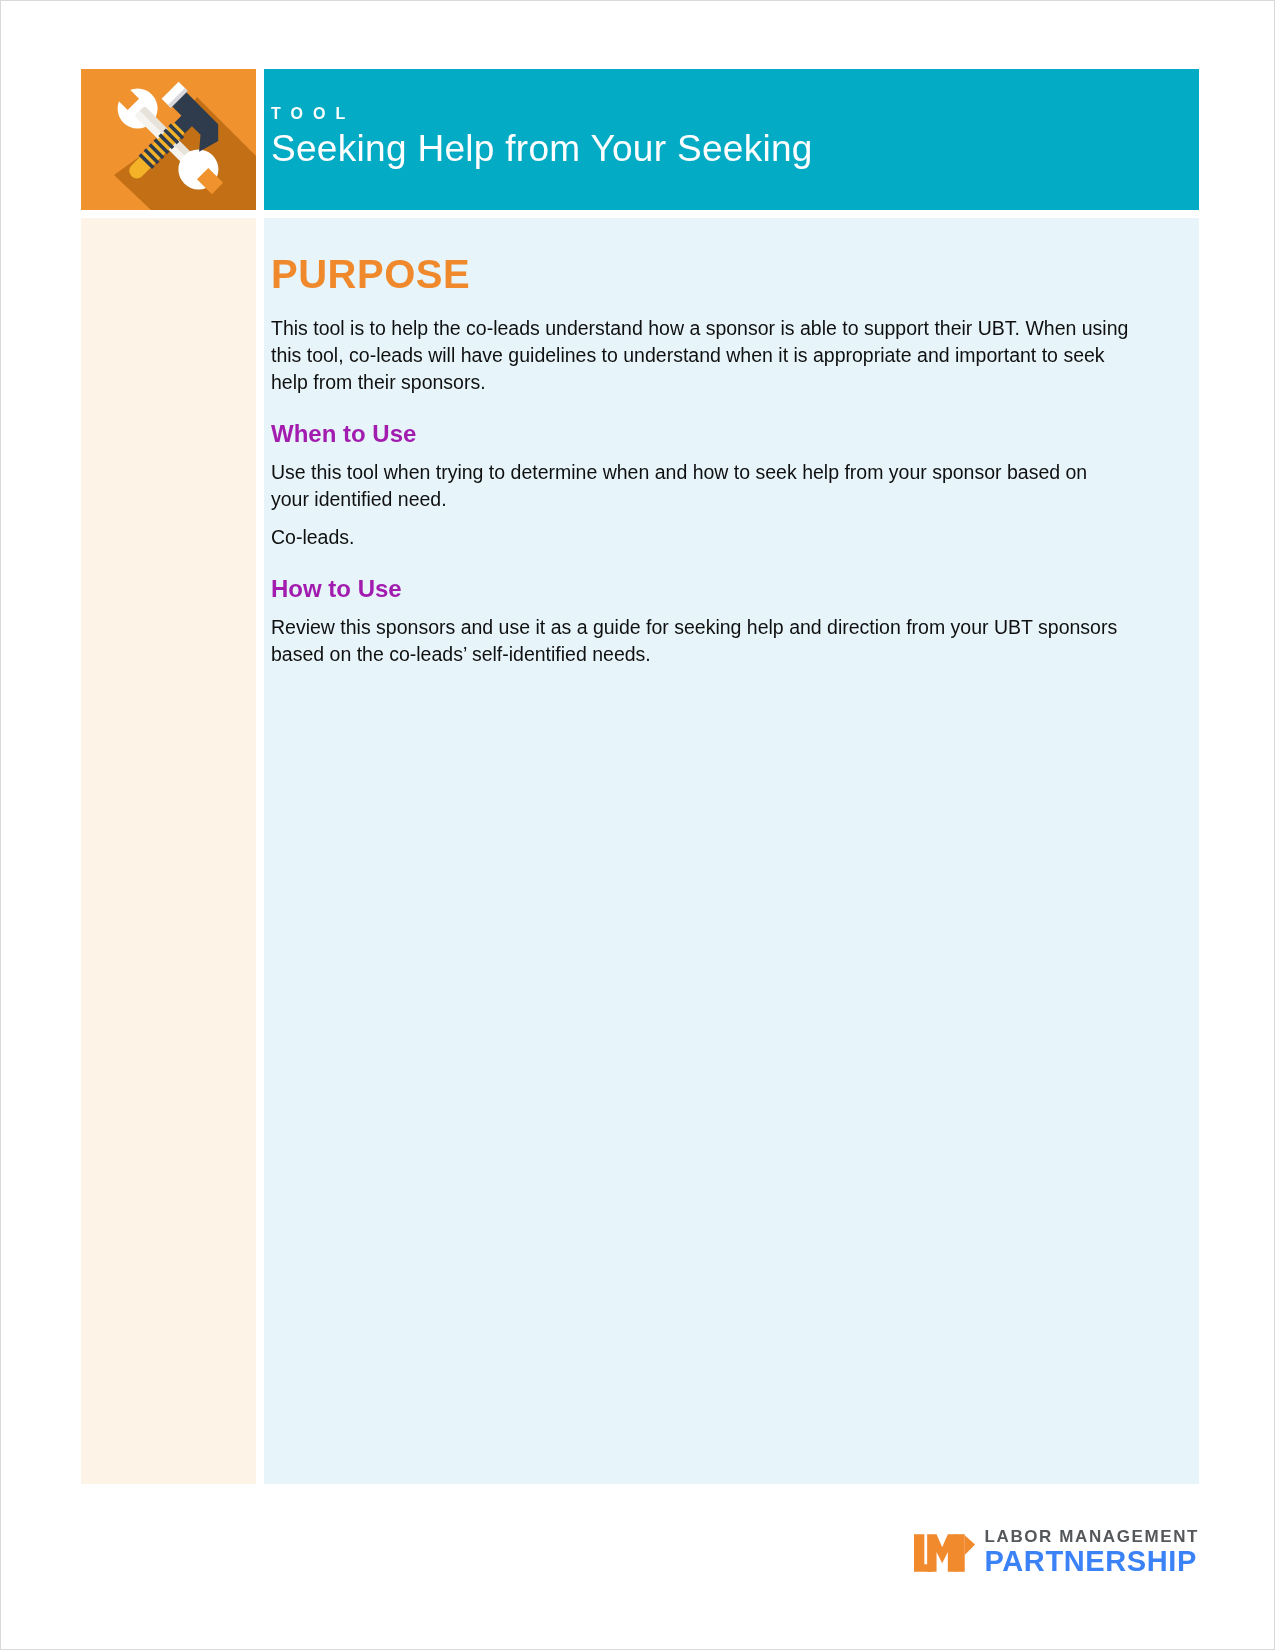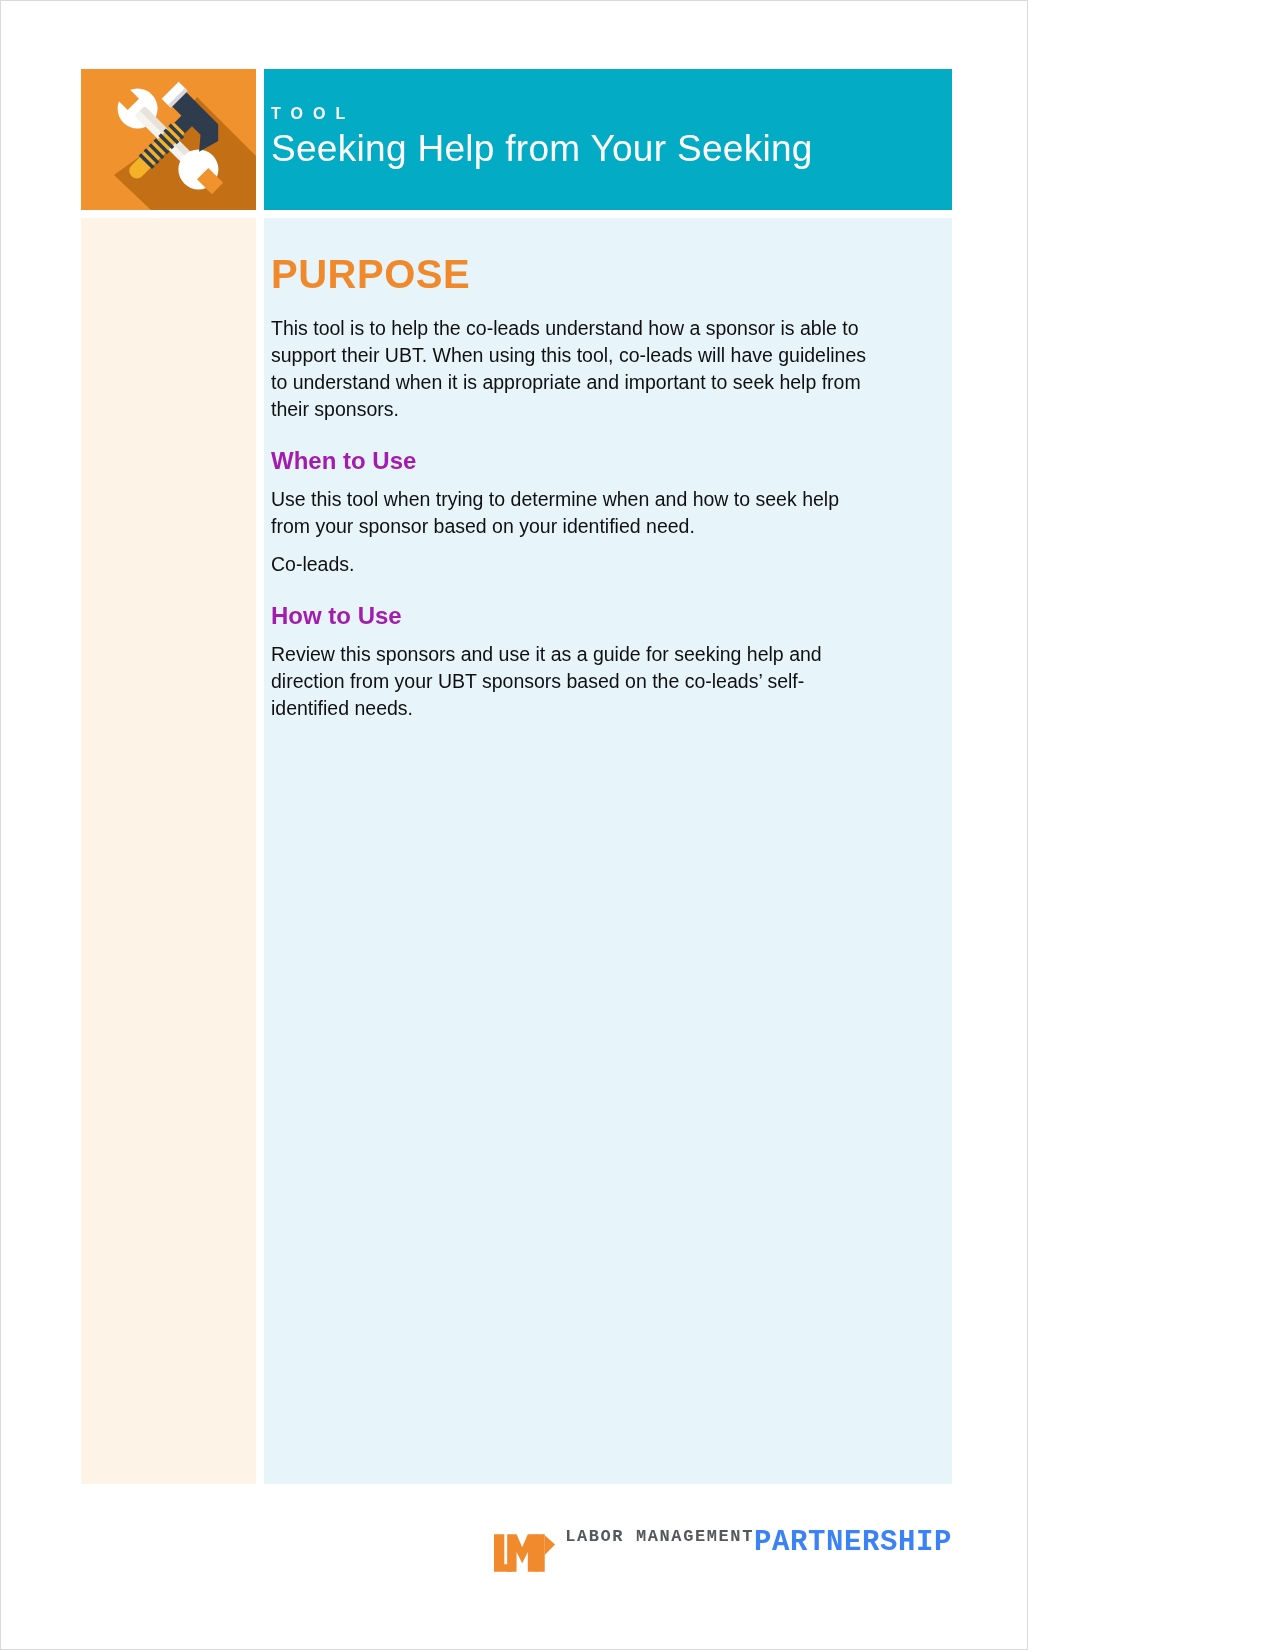--- a/index.html
+++ b/index.html
@@ -1,18 +1,18 @@
 <!DOCTYPE html>
 <html><head>
 <meta charset="utf-8">
 <style>
   html, body { margin: 0; padding: 0; background: #ffffff; }
   .page {
     position: relative;
-    width: 1028px;
+    width: 1275px;
     height: 1650px;
     background: #ffffff;
     border: 1px solid #d9d9d9;
     box-sizing: border-box;
     font-family: "Liberation Sans", sans-serif;
     overflow: hidden;
   }
 
   
   .header-row {
@@ -83,21 +83,21 @@
 
   
   .footer {
     position: absolute;
     top: 1526px; right: 75px;
     display: flex;
     justify-content: flex-end;
   }
   .logo { display: flex; align-items: flex-start; gap: 9px; }
   .logo-mark { width: 62px; height: 52px; }
-  .logo-text { display: flex; flex-direction: row; font-family: Liberation Mono, monospace; }
+  .logo-text { display: flex; flex-direction: column; }
   .logo-line1 {
     font-size: 17px;
     font-weight: bold;
     letter-spacing: 1.6px;
     color: #55585b;
     line-height: 19px;
   }
   .logo-line2 {
     font-size: 29px;
     font-weight: bold;

